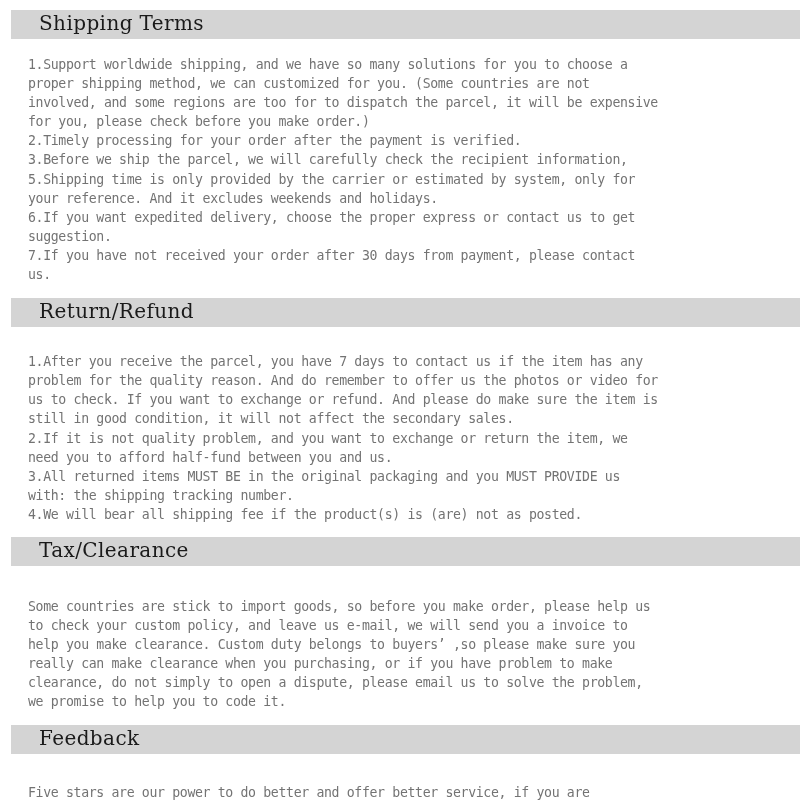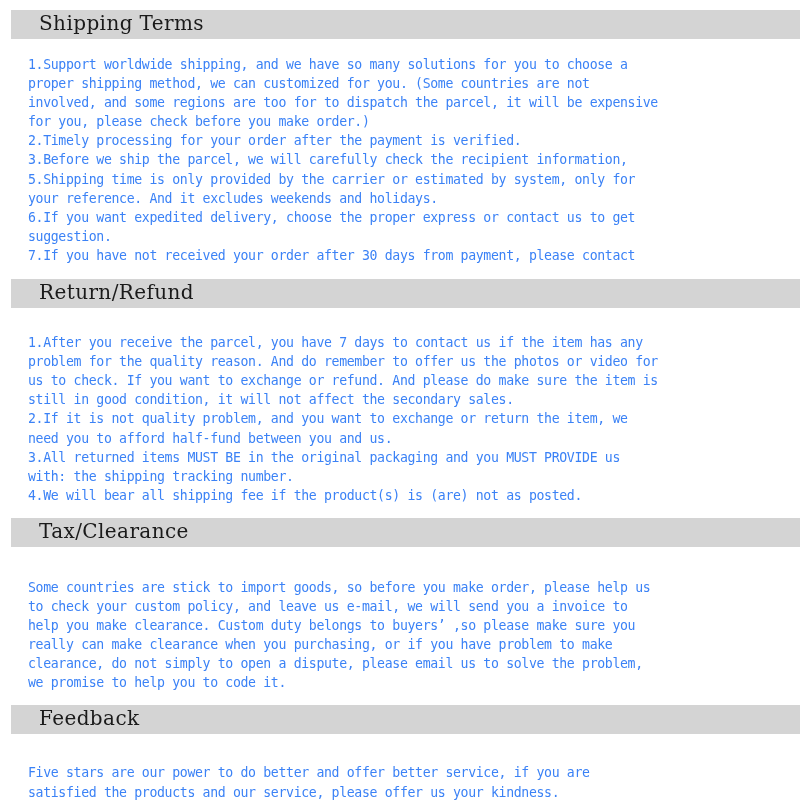--- a/index.html
+++ b/index.html
@@ -43,21 +43,21 @@
   }
   .section-body {
     box-sizing: border-box;
     padding: 4px 24px 6px 28px;
   }
   .section-body .line {
     font-family: "DejaVu Sans Mono", "Liberation Mono", monospace;
     font-size: 13.2px;
     line-height: 19.1px;
     letter-spacing: -0.35px;
-    color: #3b82f6;
+    color: #737373;
     white-space: pre;
     margin: 0;
   }
   .sec-shipping .section-header { margin-top: 0; }
   .sec-return .section-header { margin-top: 8px; }
   .sec-tax .section-header { margin-top: 7px; }
   .sec-feedback .section-header { margin-top: 7px; }
   .sec-shipping .section-body { padding-top: 5px; }
   .sec-return .section-body { padding-top: 14px; }
   .sec-tax .section-body { padding-top: 20px; }
@@ -77,20 +77,21 @@
       <p class="line">proper shipping method, we can customized for you. (Some countries are not</p>
       <p class="line">involved, and some regions are too for to dispatch the parcel, it will be expensive</p>
       <p class="line">for you, please check before you make order.)</p>
       <p class="line">2.Timely processing for your order after the payment is verified.</p>
       <p class="line">3.Before we ship the parcel, we will carefully check the recipient information,</p>
       <p class="line">5.Shipping time is only provided by the carrier or estimated by system, only for</p>
       <p class="line">your reference. And it excludes weekends and holidays.</p>
       <p class="line">6.If you want expedited delivery, choose the proper express or contact us to get</p>
       <p class="line">suggestion.</p>
       <p class="line">7.If you have not received your order after 30 days from payment, please contact</p>
+      <p class="line">us.</p>
     </div>
   </div>
 
   <div class="section sec-return">
     <div class="section-header">
       <span class="heading-text">Return/Refund</span>
     </div>
     <div class="section-body">
       <p class="line">1.After you receive the parcel, you have 7 days to contact us if the item has any</p>
       <p class="line">problem for the quality reason. And do remember to offer us the photos or video for</p>

